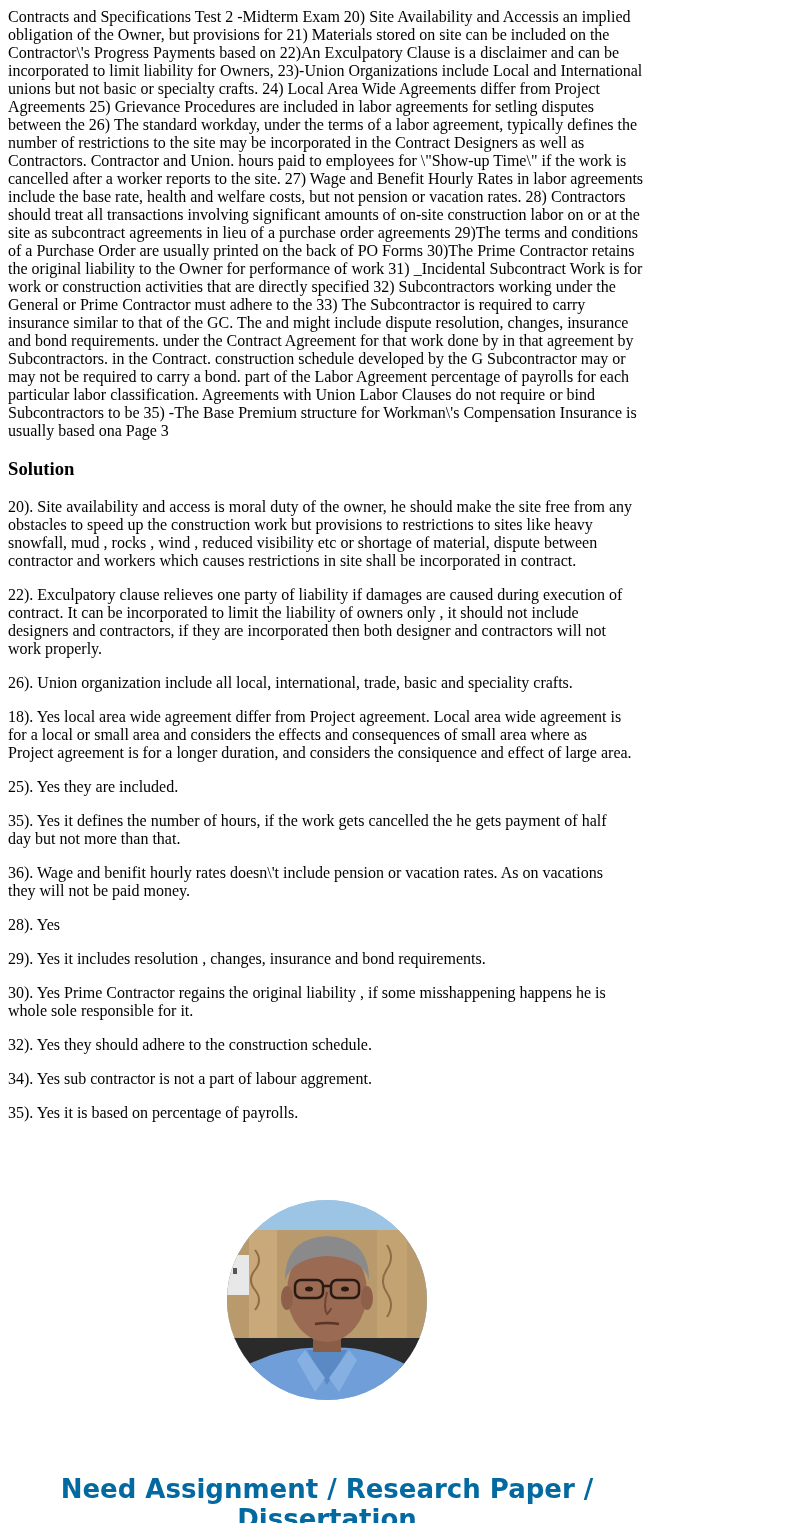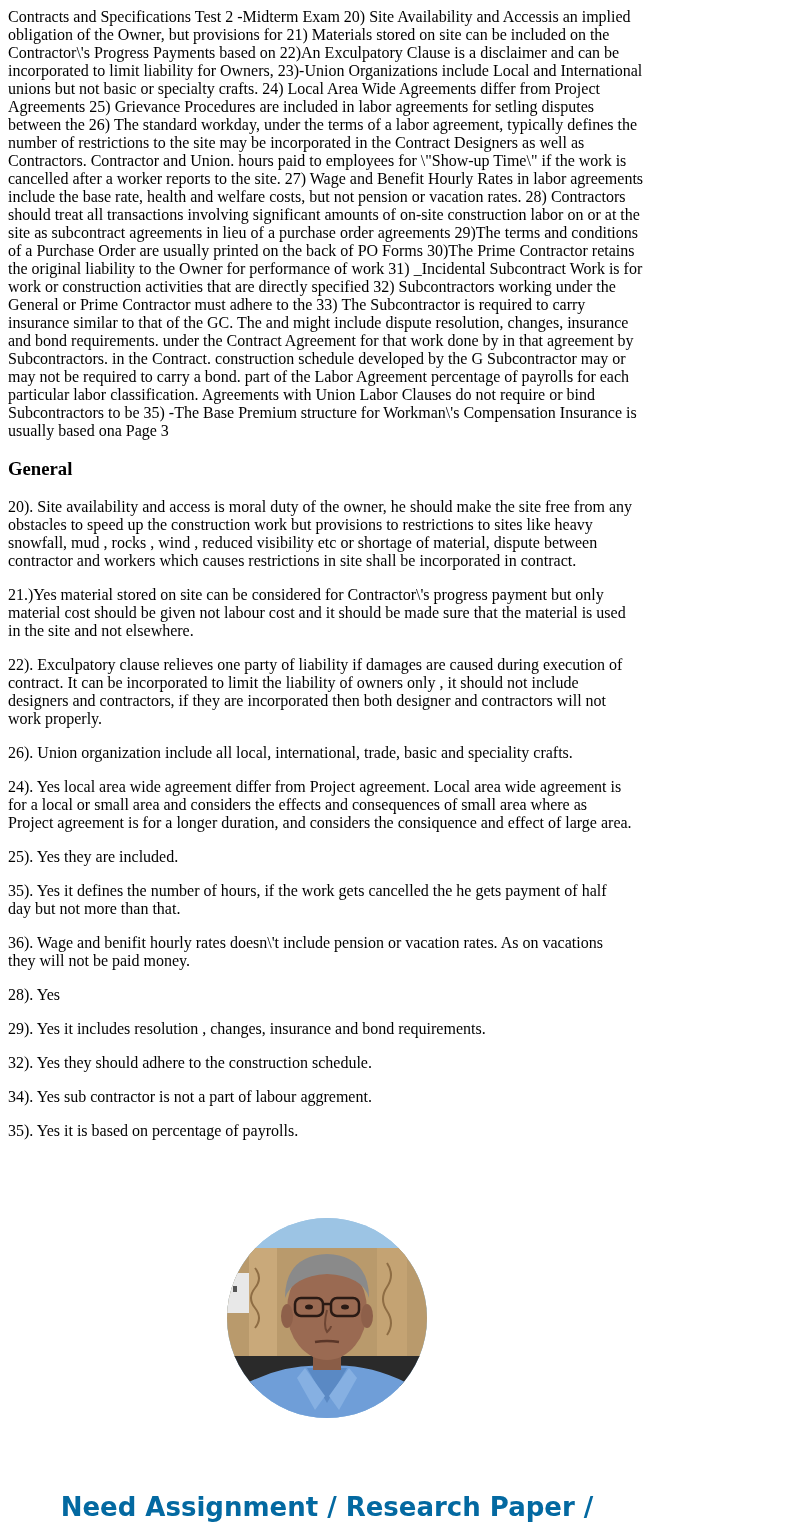--- a/index.html
+++ b/index.html
@@ -63,33 +63,33 @@
     }
     .promo div { margin: 0; }
   </style>
 </head>
 <body>
 
 <div class="page">
 
   <p class="question-text">Contracts and Specifications Test 2 -Midterm Exam 20) Site Availability and Accessis an implied obligation of the Owner, but provisions for 21) Materials stored on site can be included on the Contractor\'s Progress Payments based on 22)An Exculpatory Clause is a disclaimer and can be incorporated to limit liability for Owners, 23)-Union Organizations include Local and International unions but not basic or specialty crafts. 24) Local Area Wide Agreements differ from Project Agreements 25) Grievance Procedures are included in labor agreements for setling disputes between the 26) The standard workday, under the terms of a labor agreement, typically defines the number of restrictions to the site may be incorporated in the Contract Designers as well as Contractors. Contractor and Union. hours paid to employees for \"Show-up Time\" if the work is cancelled after a worker reports to the site. 27) Wage and Benefit Hourly Rates in labor agreements include the base rate, health and welfare costs, but not pension or vacation rates. 28) Contractors should treat all transactions involving significant amounts of on-site construction labor on or at the site as subcontract agreements in lieu of a purchase order agreements 29)The terms and conditions of a Purchase Order are usually printed on the back of PO Forms 30)The Prime Contractor retains the original liability to the Owner for performance of work 31) _Incidental Subcontract Work is for work or construction activities that are directly specified 32) Subcontractors working under the General or Prime Contractor must adhere to the 33) The Subcontractor is required to carry insurance similar to that of the GC. The and might include dispute resolution, changes, insurance and bond requirements. under the Contract Agreement for that work done by in that agreement by Subcontractors. in the Contract. construction schedule developed by the G Subcontractor may or may not be required to carry a bond. part of the Labor Agreement percentage of payrolls for each particular labor classification. Agreements with Union Labor Clauses do not require or bind Subcontractors to be 35) -The Base Premium structure for Workman\'s Compensation Insurance is usually based ona Page 3</p>
 
-  <h3 class="solution-heading">General</h3>
+  <h3 class="solution-heading">Solution</h3>
 
   <div>
     <p class="answer">20). Site availability and access is moral duty of the owner, he should make the site free from any obstacles to speed up the construction work but provisions to restrictions to sites like heavy snowfall, mud , rocks , wind , reduced visibility etc or shortage of material, dispute between contractor and workers which causes restrictions in site shall be incorporated in contract.</p>
-    <p class="answer">21.)Yes material stored on site can be considered for Contractor\'s progress payment but only material cost should be given not labour cost and it should be made sure that the material is used in the site and not elsewhere.</p>
     <p class="answer">22). Exculpatory clause relieves one party of liability if damages are caused during execution of contract. It can be incorporated to limit the liability of owners only , it should not include designers and contractors, if they are incorporated then both designer and contractors will not work properly.</p>
     <p class="answer">26). Union organization include all local, international, trade, basic and speciality crafts.</p>
-    <p class="answer">24). Yes local area wide agreement differ from Project agreement. Local area wide agreement is for a local or small area and considers the effects and consequences of small area where as Project agreement is for a longer duration, and considers the consiquence and effect of large area.</p>
+    <p class="answer">18). Yes local area wide agreement differ from Project agreement. Local area wide agreement is for a local or small area and considers the effects and consequences of small area where as Project agreement is for a longer duration, and considers the consiquence and effect of large area.</p>
     <p class="answer">25). Yes they are included.</p>
     <p class="answer">35). Yes it defines the number of hours, if the work gets cancelled the he gets payment of half day but not more than that.</p>
     <p class="answer">36). Wage and benifit hourly rates doesn\'t include pension or vacation rates. As on vacations they will not be paid money.</p>
     <p class="answer">28). Yes</p>
     <p class="answer">29). Yes it includes resolution , changes, insurance and bond requirements.</p>
+    <p class="answer">30). Yes Prime Contractor regains the original liability , if some misshappening happens he is whole sole responsible for it.</p>
     <p class="answer">32). Yes they should adhere to the construction schedule.</p>
     <p class="answer">34). Yes sub contractor is not a part of labour aggrement.</p>
     <p class="answer">35). Yes it is based on percentage of payrolls.</p>
   </div>
 
   <div class="avatar-wrap">
     <div class="avatar">
       <svg width="200" height="200" viewBox="0 0 200 200" xmlns="http://www.w3.org/2000/svg">
 
         <rect x="0" y="0" width="200" height="200" fill="#9cc4e4"></rect>

